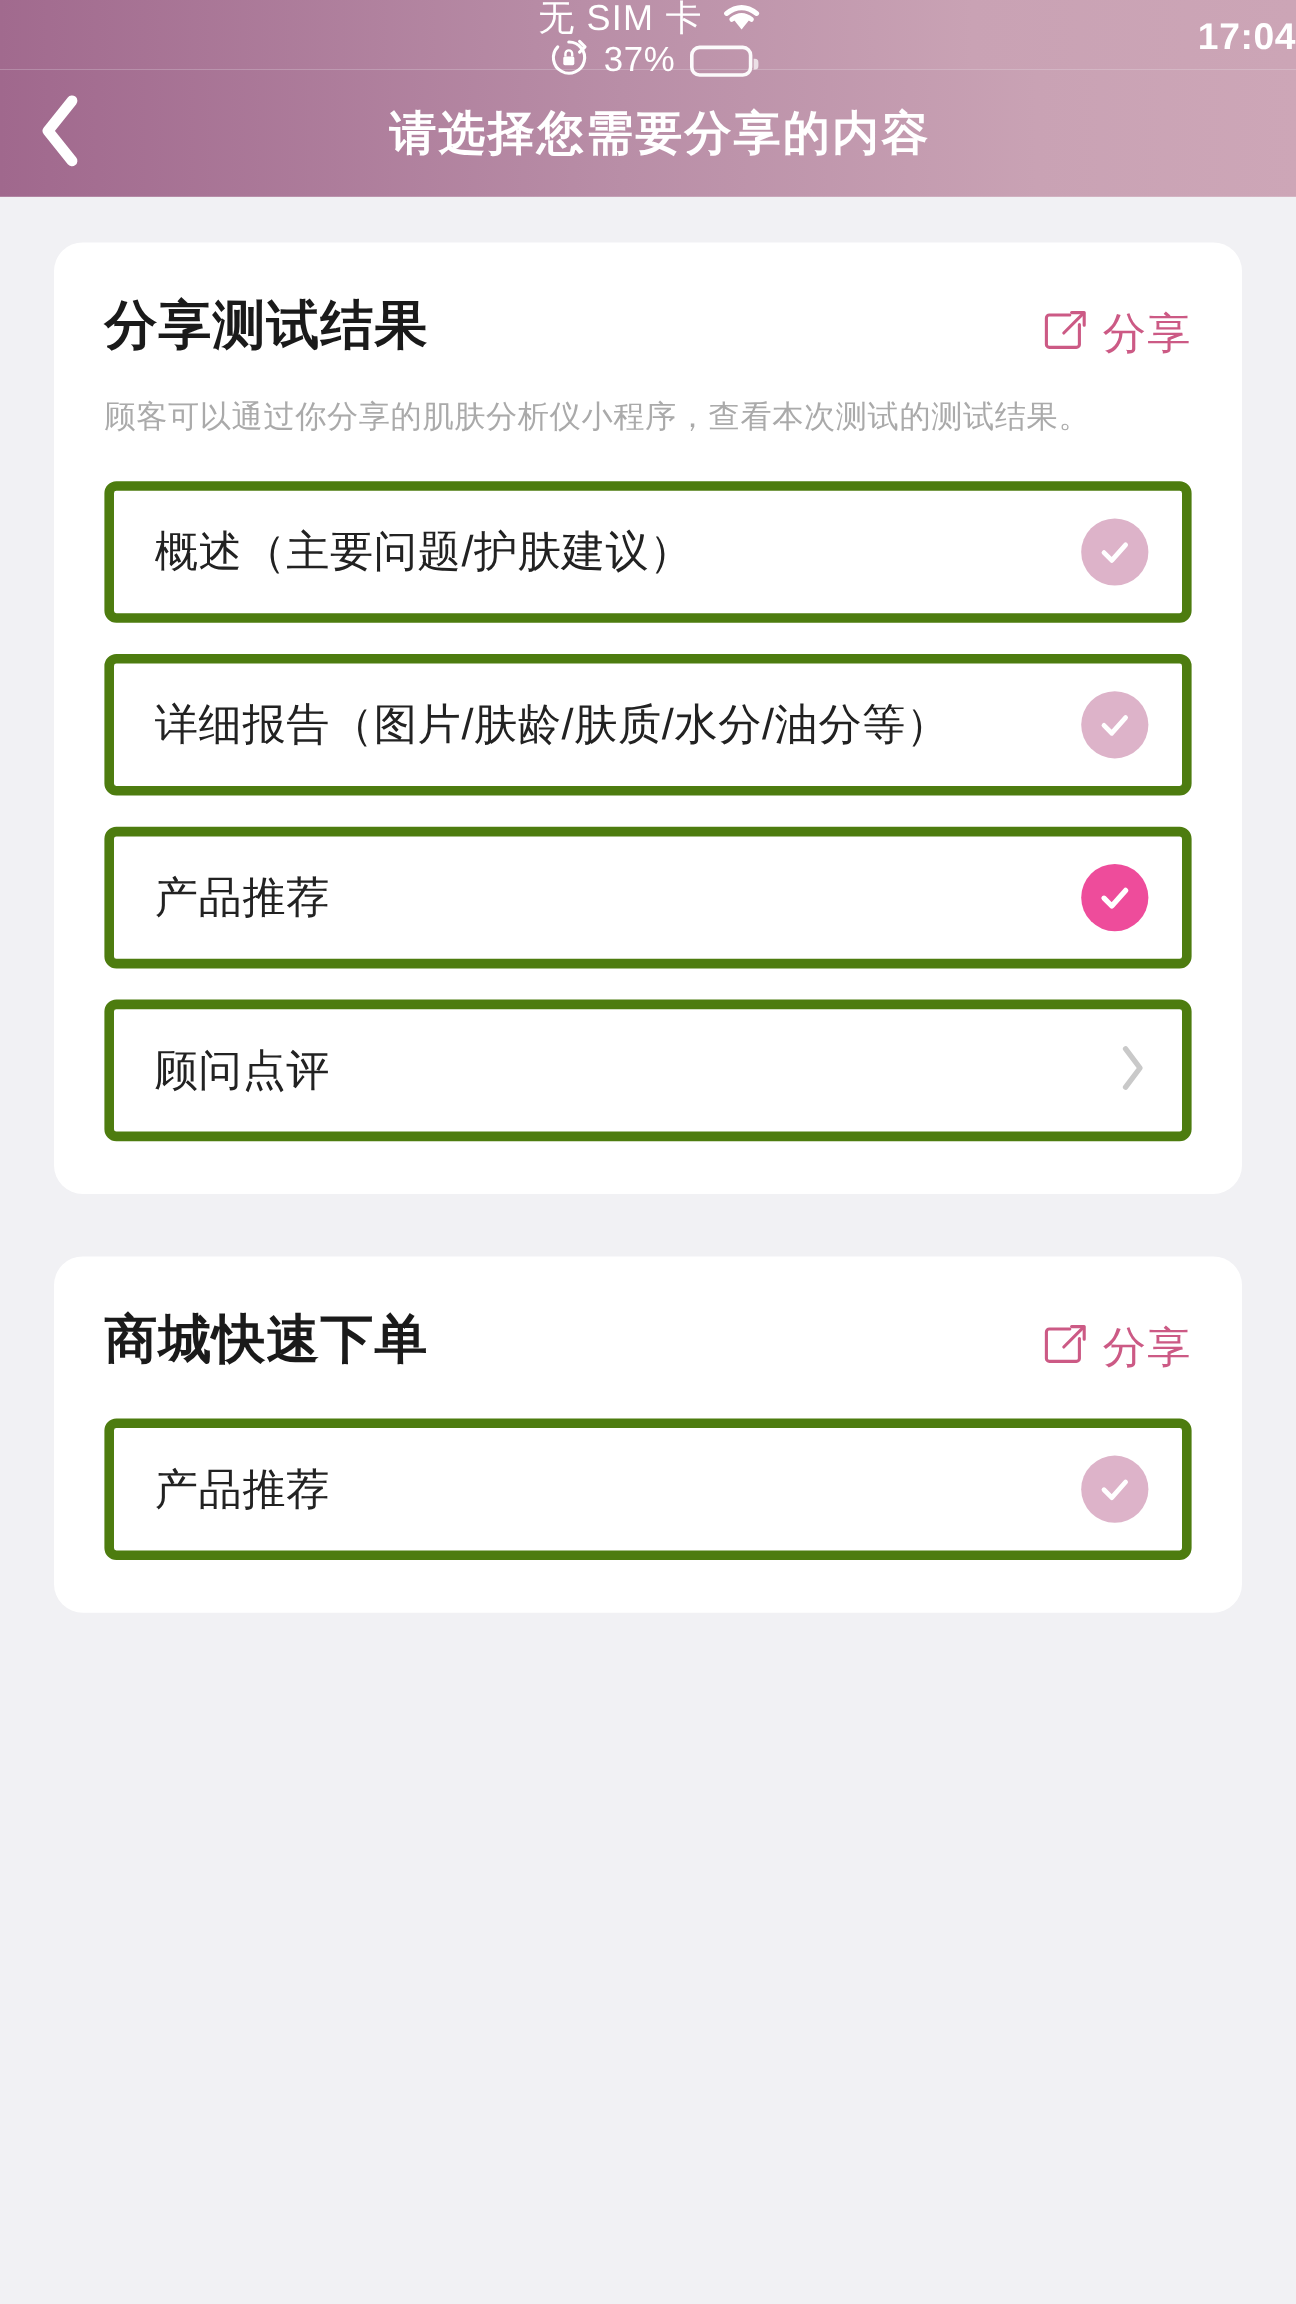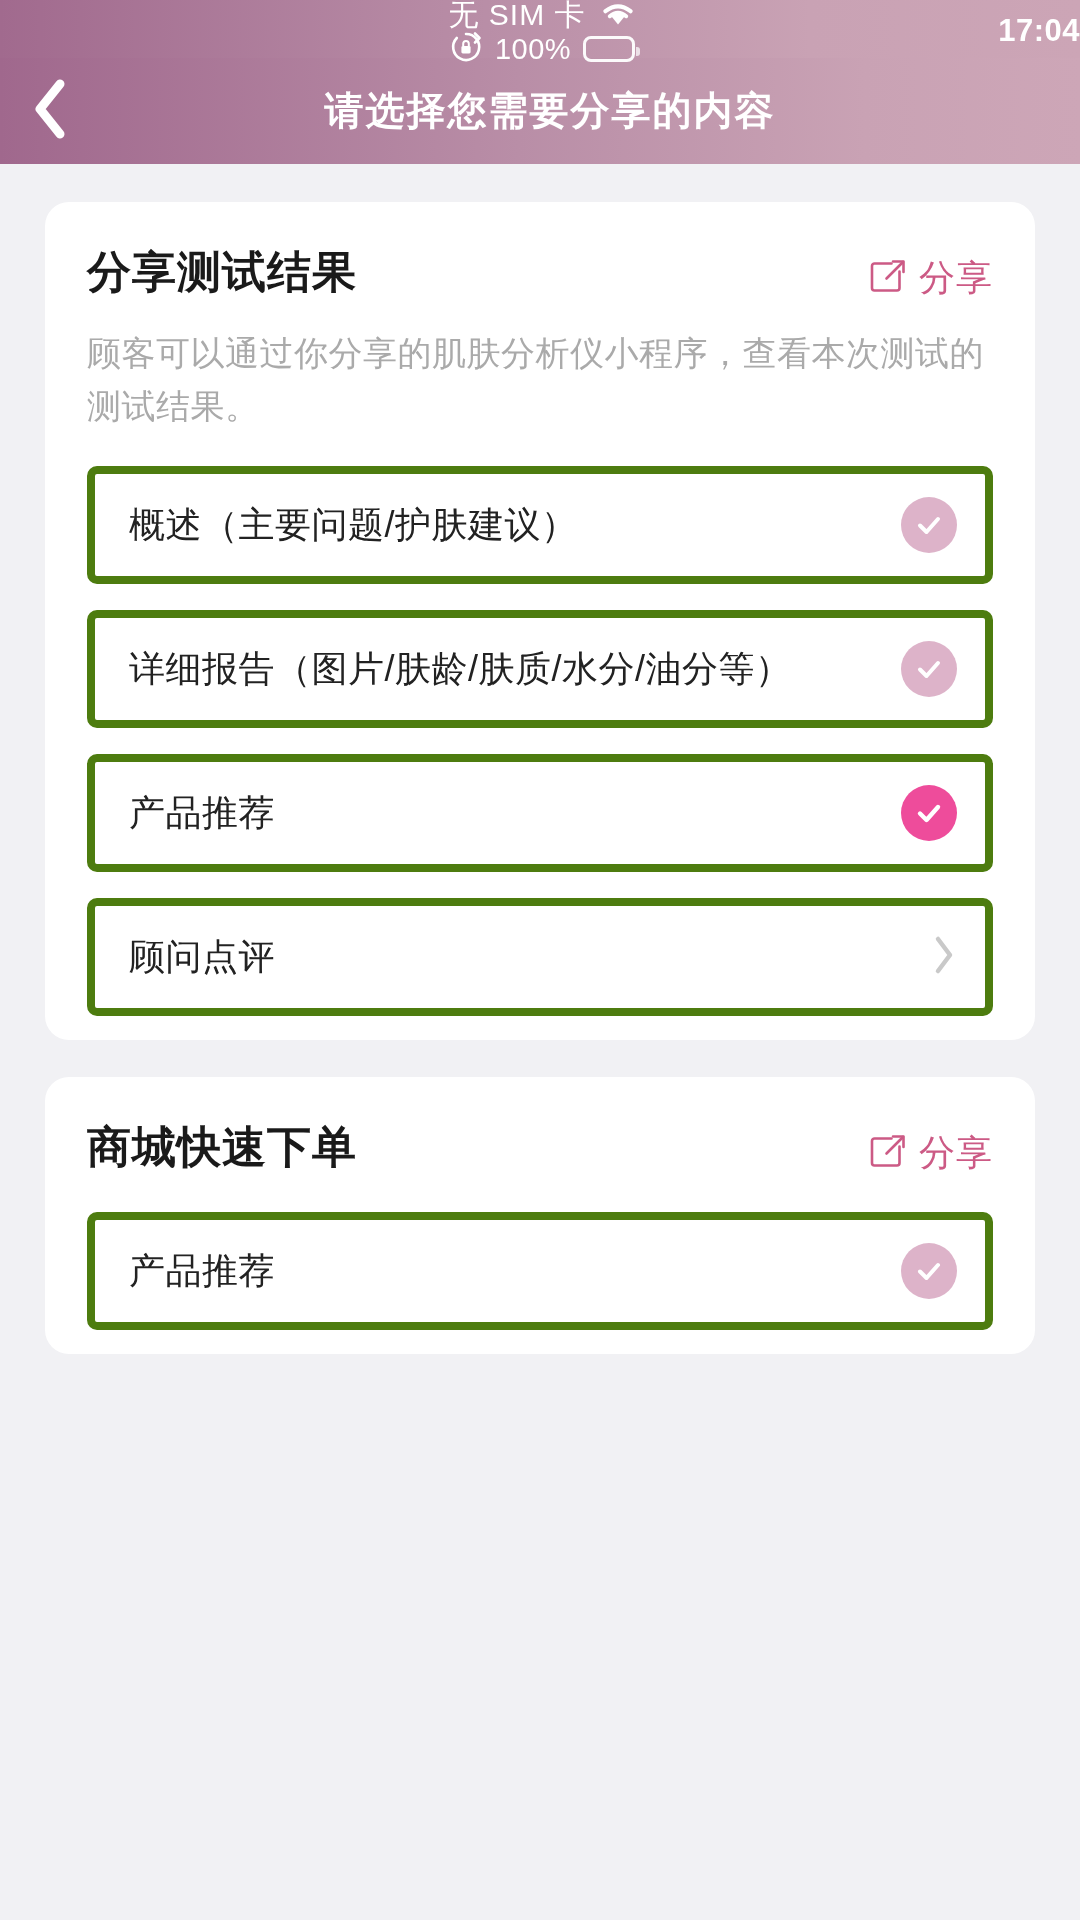--- a/index.html
+++ b/index.html
@@ -116,23 +116,23 @@
   }
 
   
   .content {
     padding: 38px 45px 0 45px;
     box-sizing: border-box;
   }
   .card {
     background: #ffffff;
     border-radius: 24px;
-    padding: 46px 42px 24px 42px;
-    box-sizing: border-box;
-    margin-bottom: 37px;
+    padding: 46px 42px 44px 42px;
+    box-sizing: border-box;
+    margin-bottom: 52px;
   }
   .card-head {
     display: flex;
     align-items: flex-start;
     justify-content: space-between;
   }
   .card-title {
     font-size: 44px;
     font-weight: 700;
     color: #1a1a1a;
@@ -147,21 +147,21 @@
     cursor: pointer;
     padding-top: 6px;
   }
   .share-label {
     font-size: 36px;
     letter-spacing: 1px;
     color: #cc5a85;
   }
   .card-desc {
     margin-top: 24px;
-    font-size: 34px;
+    font-size: 26px;
     line-height: 1.55;
     color: #aaaaaa;
     letter-spacing: 0.5px;
   }
 
   .rows {
     margin-top: 34px;
   }
   .row {
     border: 8px solid #4d7c0f;
@@ -228,21 +228,21 @@
   <div class="sb-center">17:04</div>
   <div class="sb-right">
     <span class="rot-icon">
       <svg width="34" height="34" viewBox="0 0 34 34">
         <path d="M17 4 A13 13 0 1 1 7.8 8" stroke="#ffffff" stroke-width="2.6" fill="none" stroke-linecap="round"></path>
         <path d="M26 3.5 L30.5 8 L26 12.5" stroke="#ffffff" stroke-width="2.6" fill="none" stroke-linecap="round" stroke-linejoin="round"></path>
         <rect x="12.4" y="16" width="9.2" height="7.4" rx="1.4" fill="#ffffff"></rect>
         <path d="M14.2 16 v-2.2 a2.8 2.8 0 0 1 5.6 0 V16" stroke="#ffffff" stroke-width="2" fill="none"></path>
       </svg>
     </span>
-    <span class="sb-pct">100%</span>
+    <span class="sb-pct">37%</span>
     <span class="battery">
       <span class="battery-fill"></span>
     </span>
   </div>
 </div>
 
 <div class="navbar">
   <div class="nav-back">
     <span>
       <svg width="44" height="66" viewBox="0 0 44 66">

